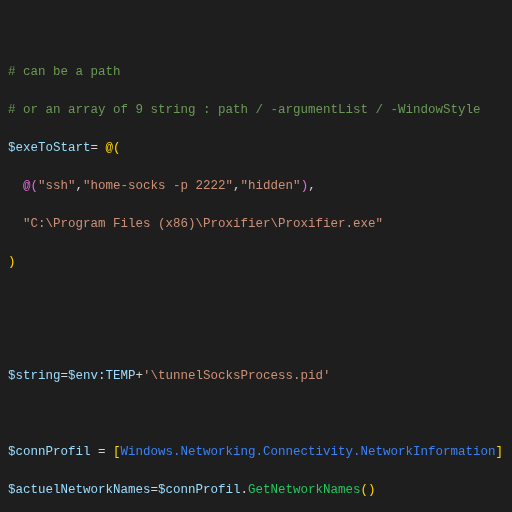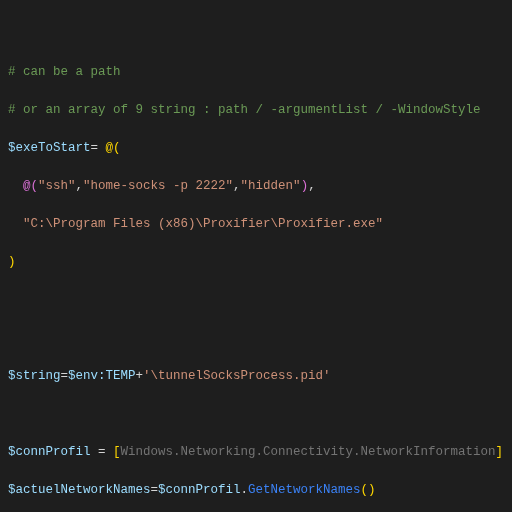--- a/index.html
+++ b/index.html
@@ -13,22 +13,22 @@
     white-space: pre;
     overflow: hidden;
     width: 512px;
     height: 512px;
   }
   .line { display: block; }
   .c   { color: #6a9955; margin-top: 28px; }  
   .v   { color: #9cdcfe; }  
   .op  { color: #d4d4d4; }  
   .s   { color: #ce9178; }  
-  .cmd { color: #3b82f6; }  
-  .typ { color: #737373; }  
+  .cmd { color: #22c55e; }  
+  .typ { color: #3b82f6; }  
   .bkt { color: #ffd700; }  
   .bktp{ color: #da70d6; }
 </style>
 </head>
 <body>
 
 
 <div class="line"><span class="c"># can be a path</span></div>
 <div class="line"><span class="c"># or an array of 9 string : path / -argumentList / -WindowStyle</span></div>
 <div class="line"><span class="v">$exeToStart</span><span class="op">=</span><span class="op"> </span><span class="bkt">@(</span></div>

